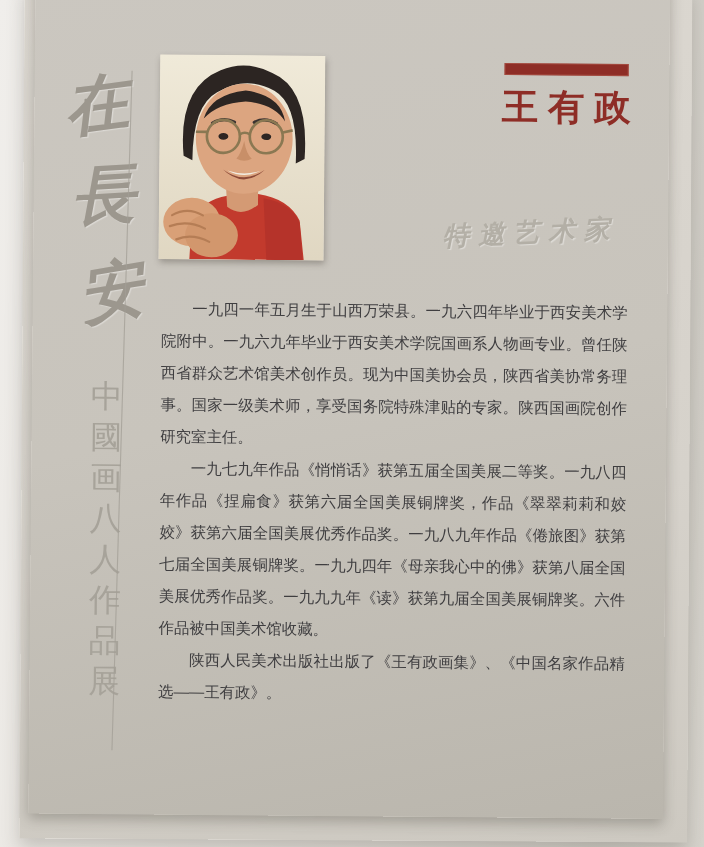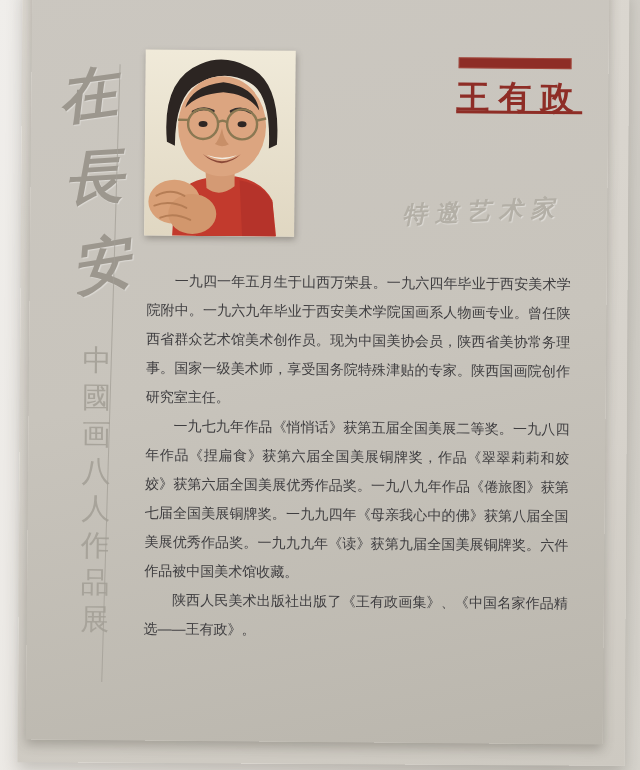--- a/index.html
+++ b/index.html
@@ -57,21 +57,21 @@
   .photo svg{display:block;}
   
   .red-bar{
     position:absolute;left:427px;top:74px;width:113px;height:11px;
     background:#8e2d26;box-shadow:inset 0 0 0 1px rgba(190,110,95,.45);
   }
   .artist-name{
     position:absolute;left:425px;top:97px;margin:0;
     font-family:"DejaVu Serif","Liberation Serif",serif;
     font-size:33px;line-height:1.05;font-weight:bold;
-    letter-spacing:9px;color:#8e2d26;white-space:nowrap;text-decoration:underline;
+    letter-spacing:9px;color:#8e2d26;white-space:nowrap;
   }
   
   .watermark{
     position:absolute;left:372px;top:212px;
     font-family:"DejaVu Serif","Liberation Serif",serif;
     font-style:italic;font-weight:bold;
     font-size:24px;letter-spacing:8px;color:#b3afa6;white-space:nowrap;
     transform:rotate(-3deg);
     text-shadow:1px 1px 1px rgba(255,255,255,.4);
   }

